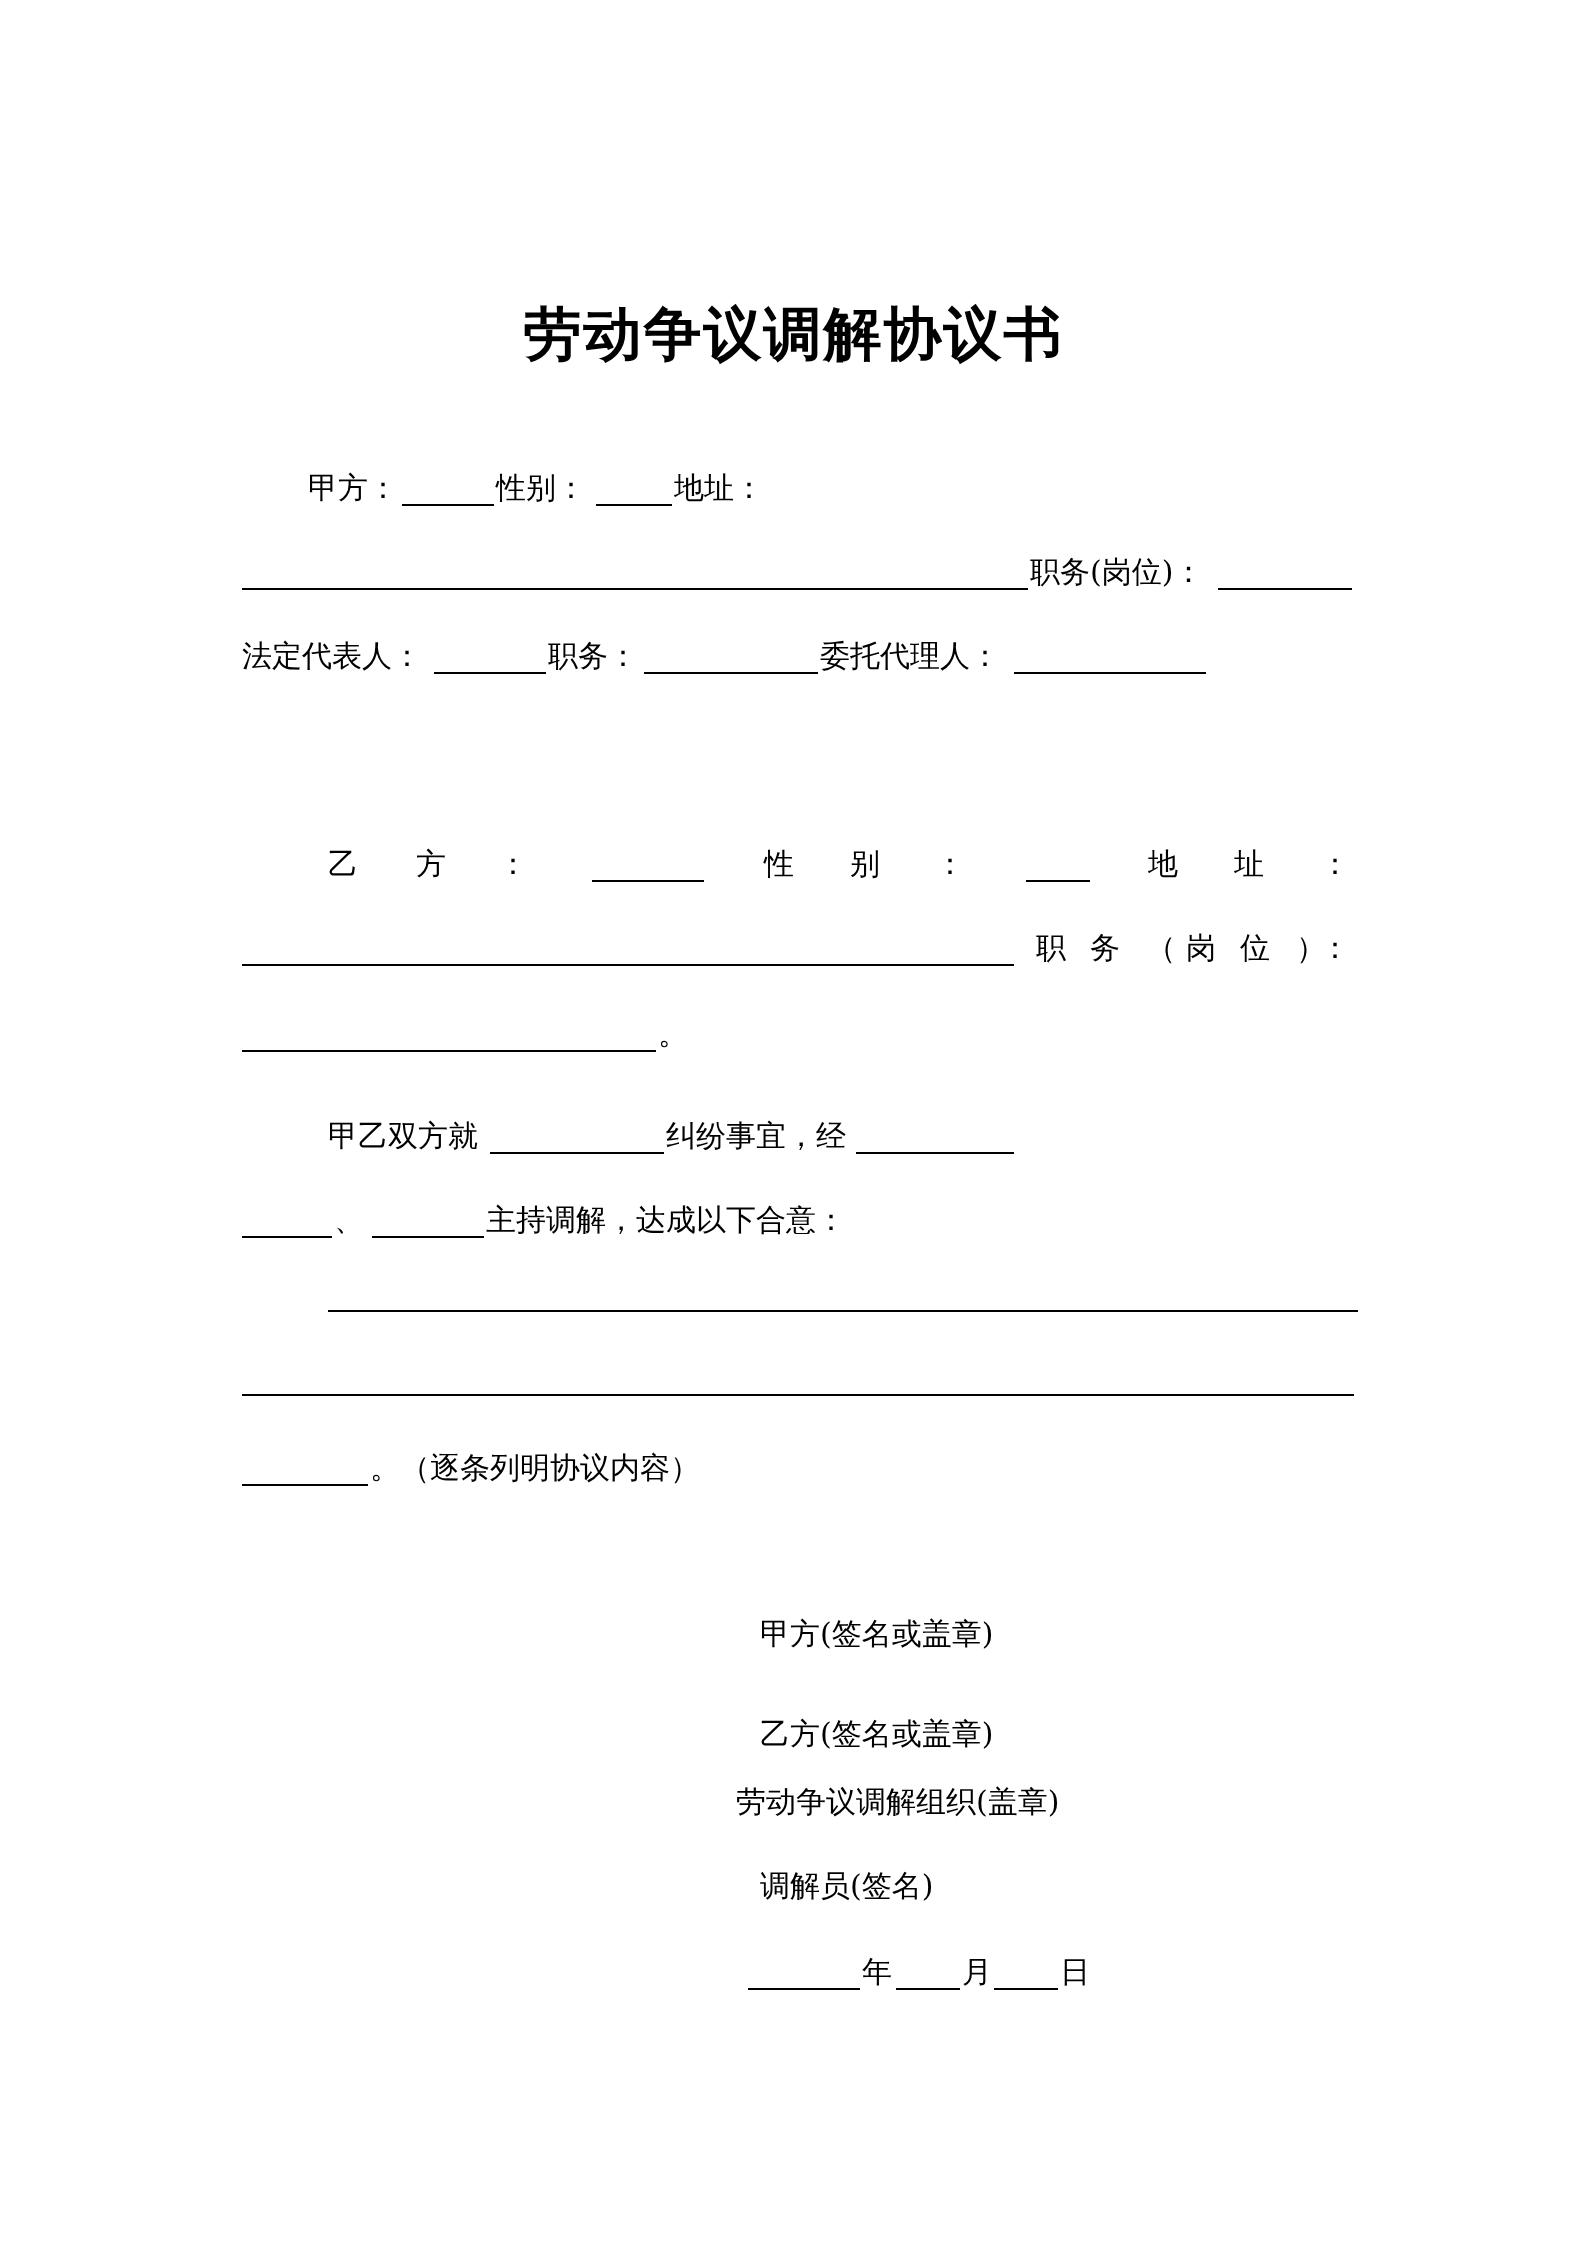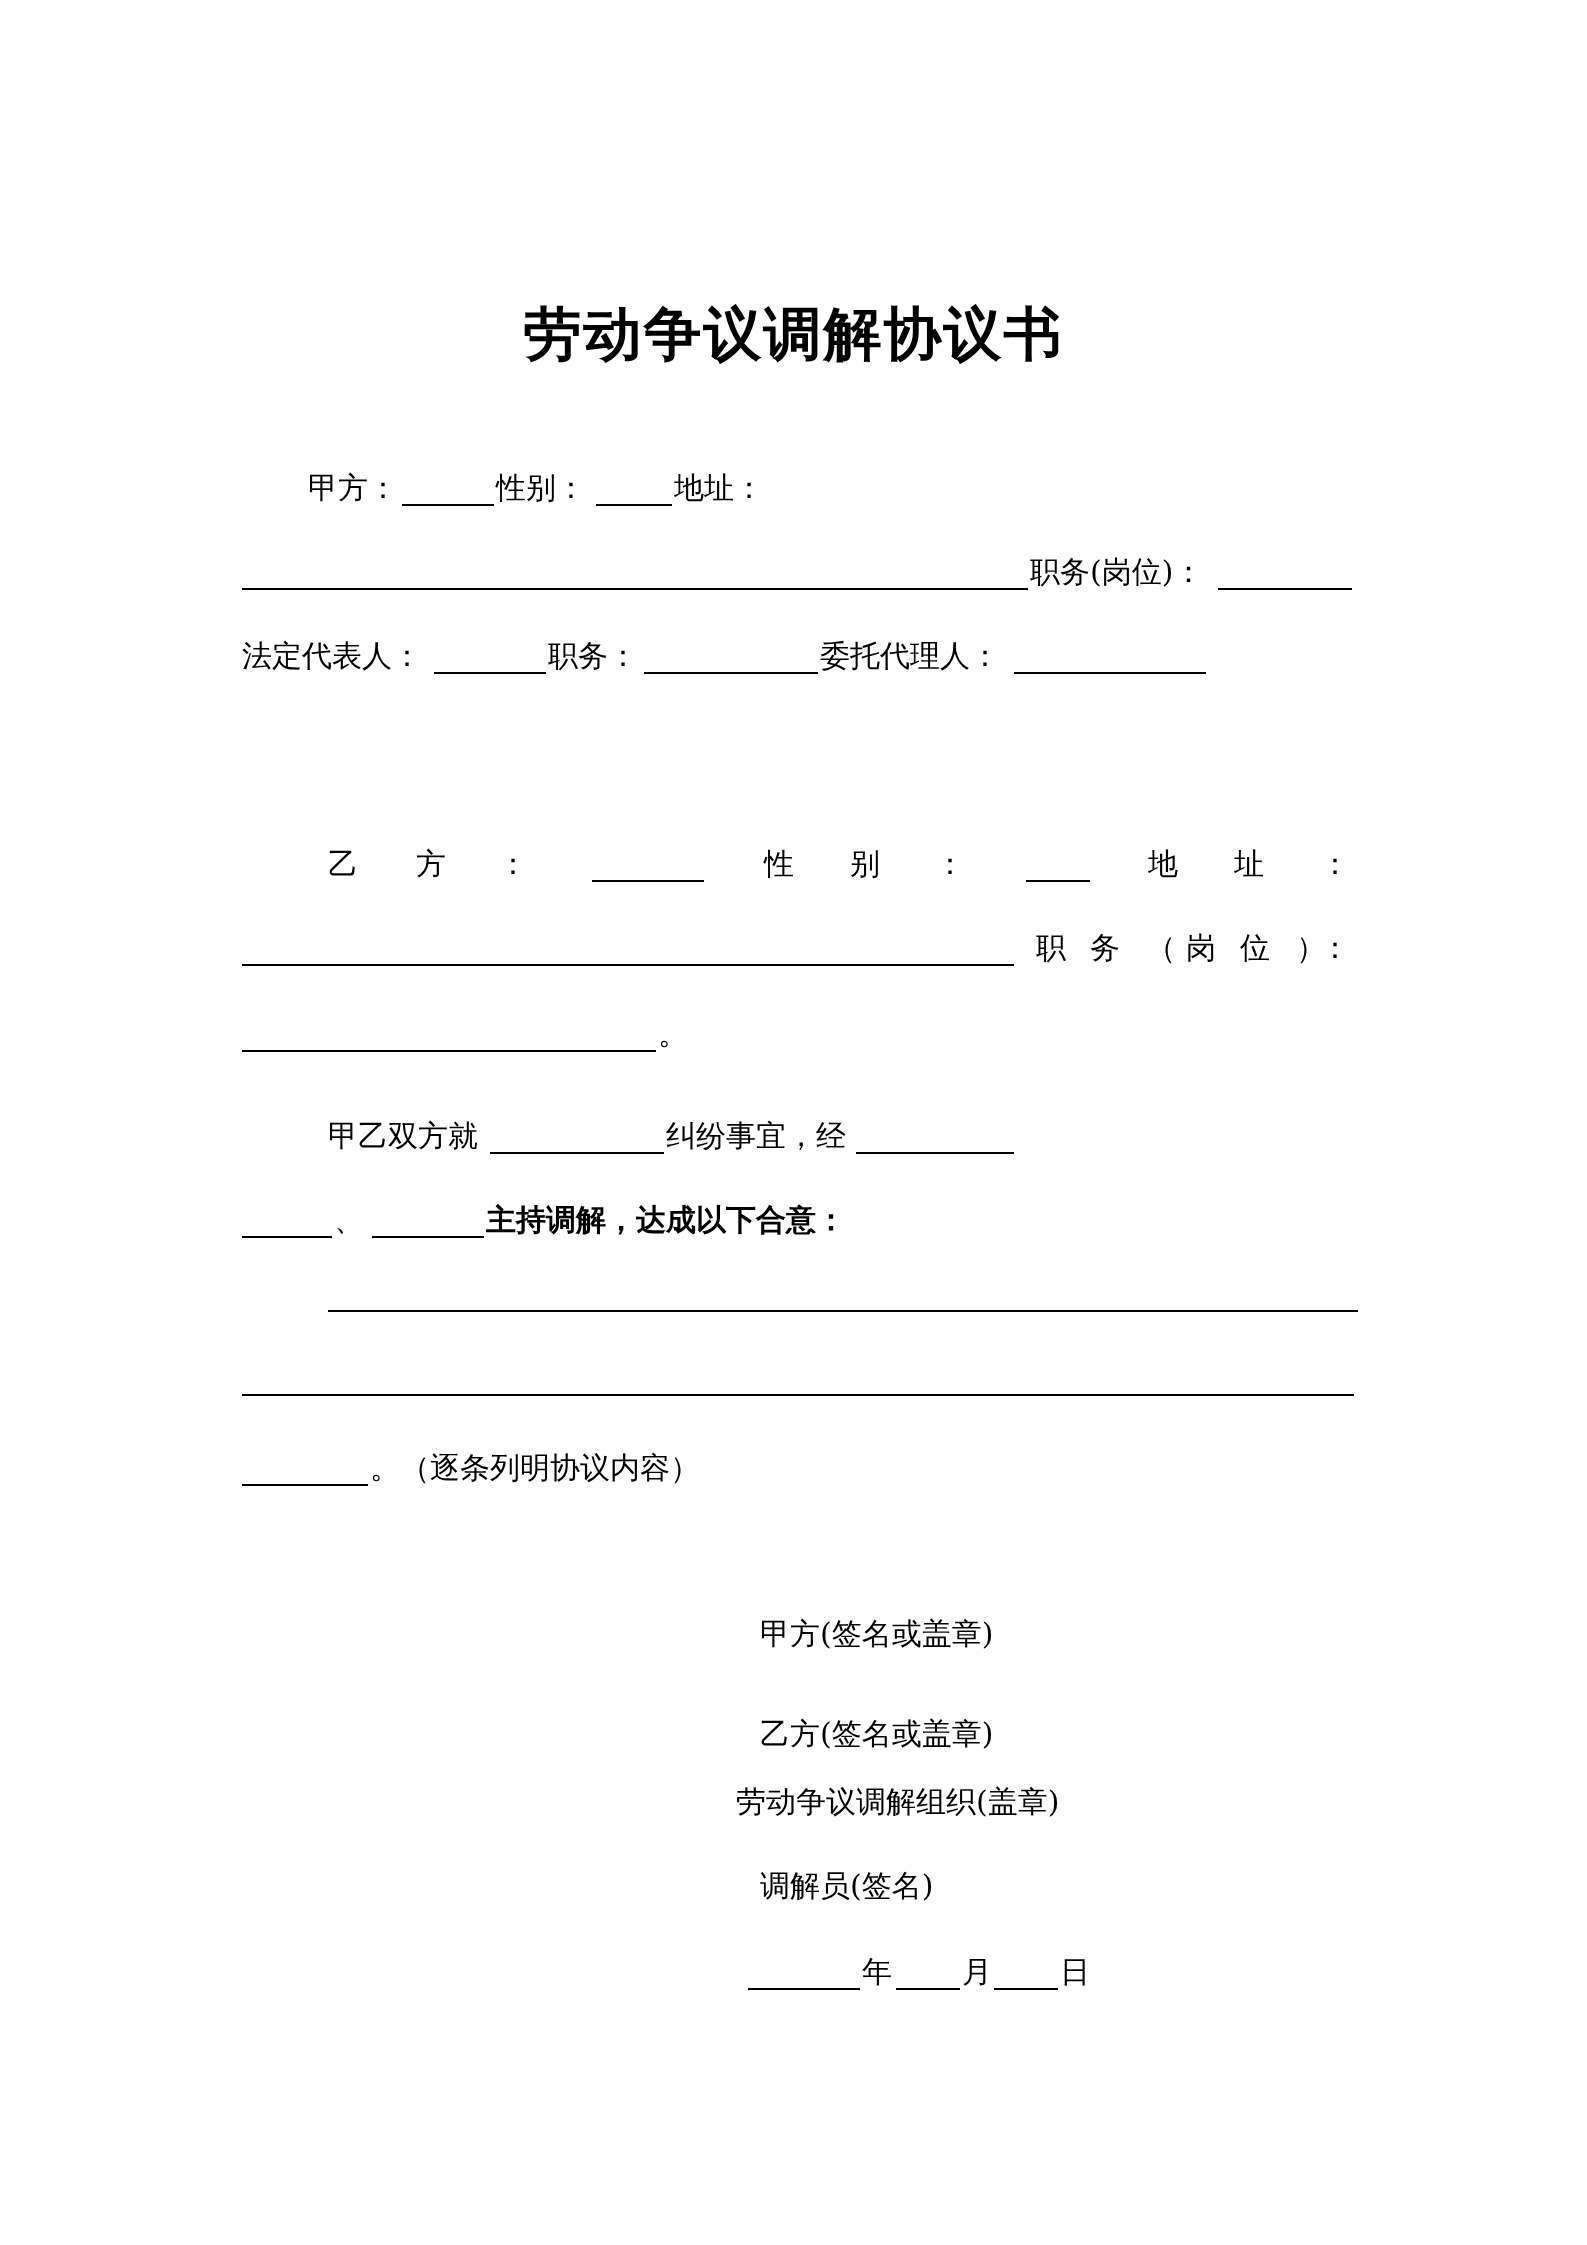--- a/index.html
+++ b/index.html
@@ -85,21 +85,21 @@
     <span class="t" style="left:328px;">甲乙双方就</span>
     <span class="blank" style="left:490px;width:174px;"></span>
     <span class="t" style="left:666px;">纠纷事宜，经</span>
     <span class="blank" style="left:856px;width:158px;"></span>
   </div>
 
   <div class="line" style="left:0;top:1198px;width:1587px;">
     <span class="blank" style="left:242px;width:90px;"></span>
     <span class="t" style="left:334px;">、</span>
     <span class="blank" style="left:372px;width:112px;"></span>
-    <span class="t" style="left:486px;font-weight:bold;">主持调解，达成以下合意：</span>
+    <span class="t" style="left:486px;">主持调解，达成以下合意：</span>
   </div>
 
   <div class="line" style="left:0;top:1272px;width:1587px;">
     <span class="blank" style="left:328px;width:1030px;"></span>
   </div>
   <div class="line" style="left:0;top:1356px;width:1587px;">
     <span class="blank" style="left:242px;width:1112px;"></span>
   </div>
   <div class="line" style="left:0;top:1446px;width:1587px;padding-left:8px;">
     <span class="blank" style="left:242px;width:126px;"></span>

